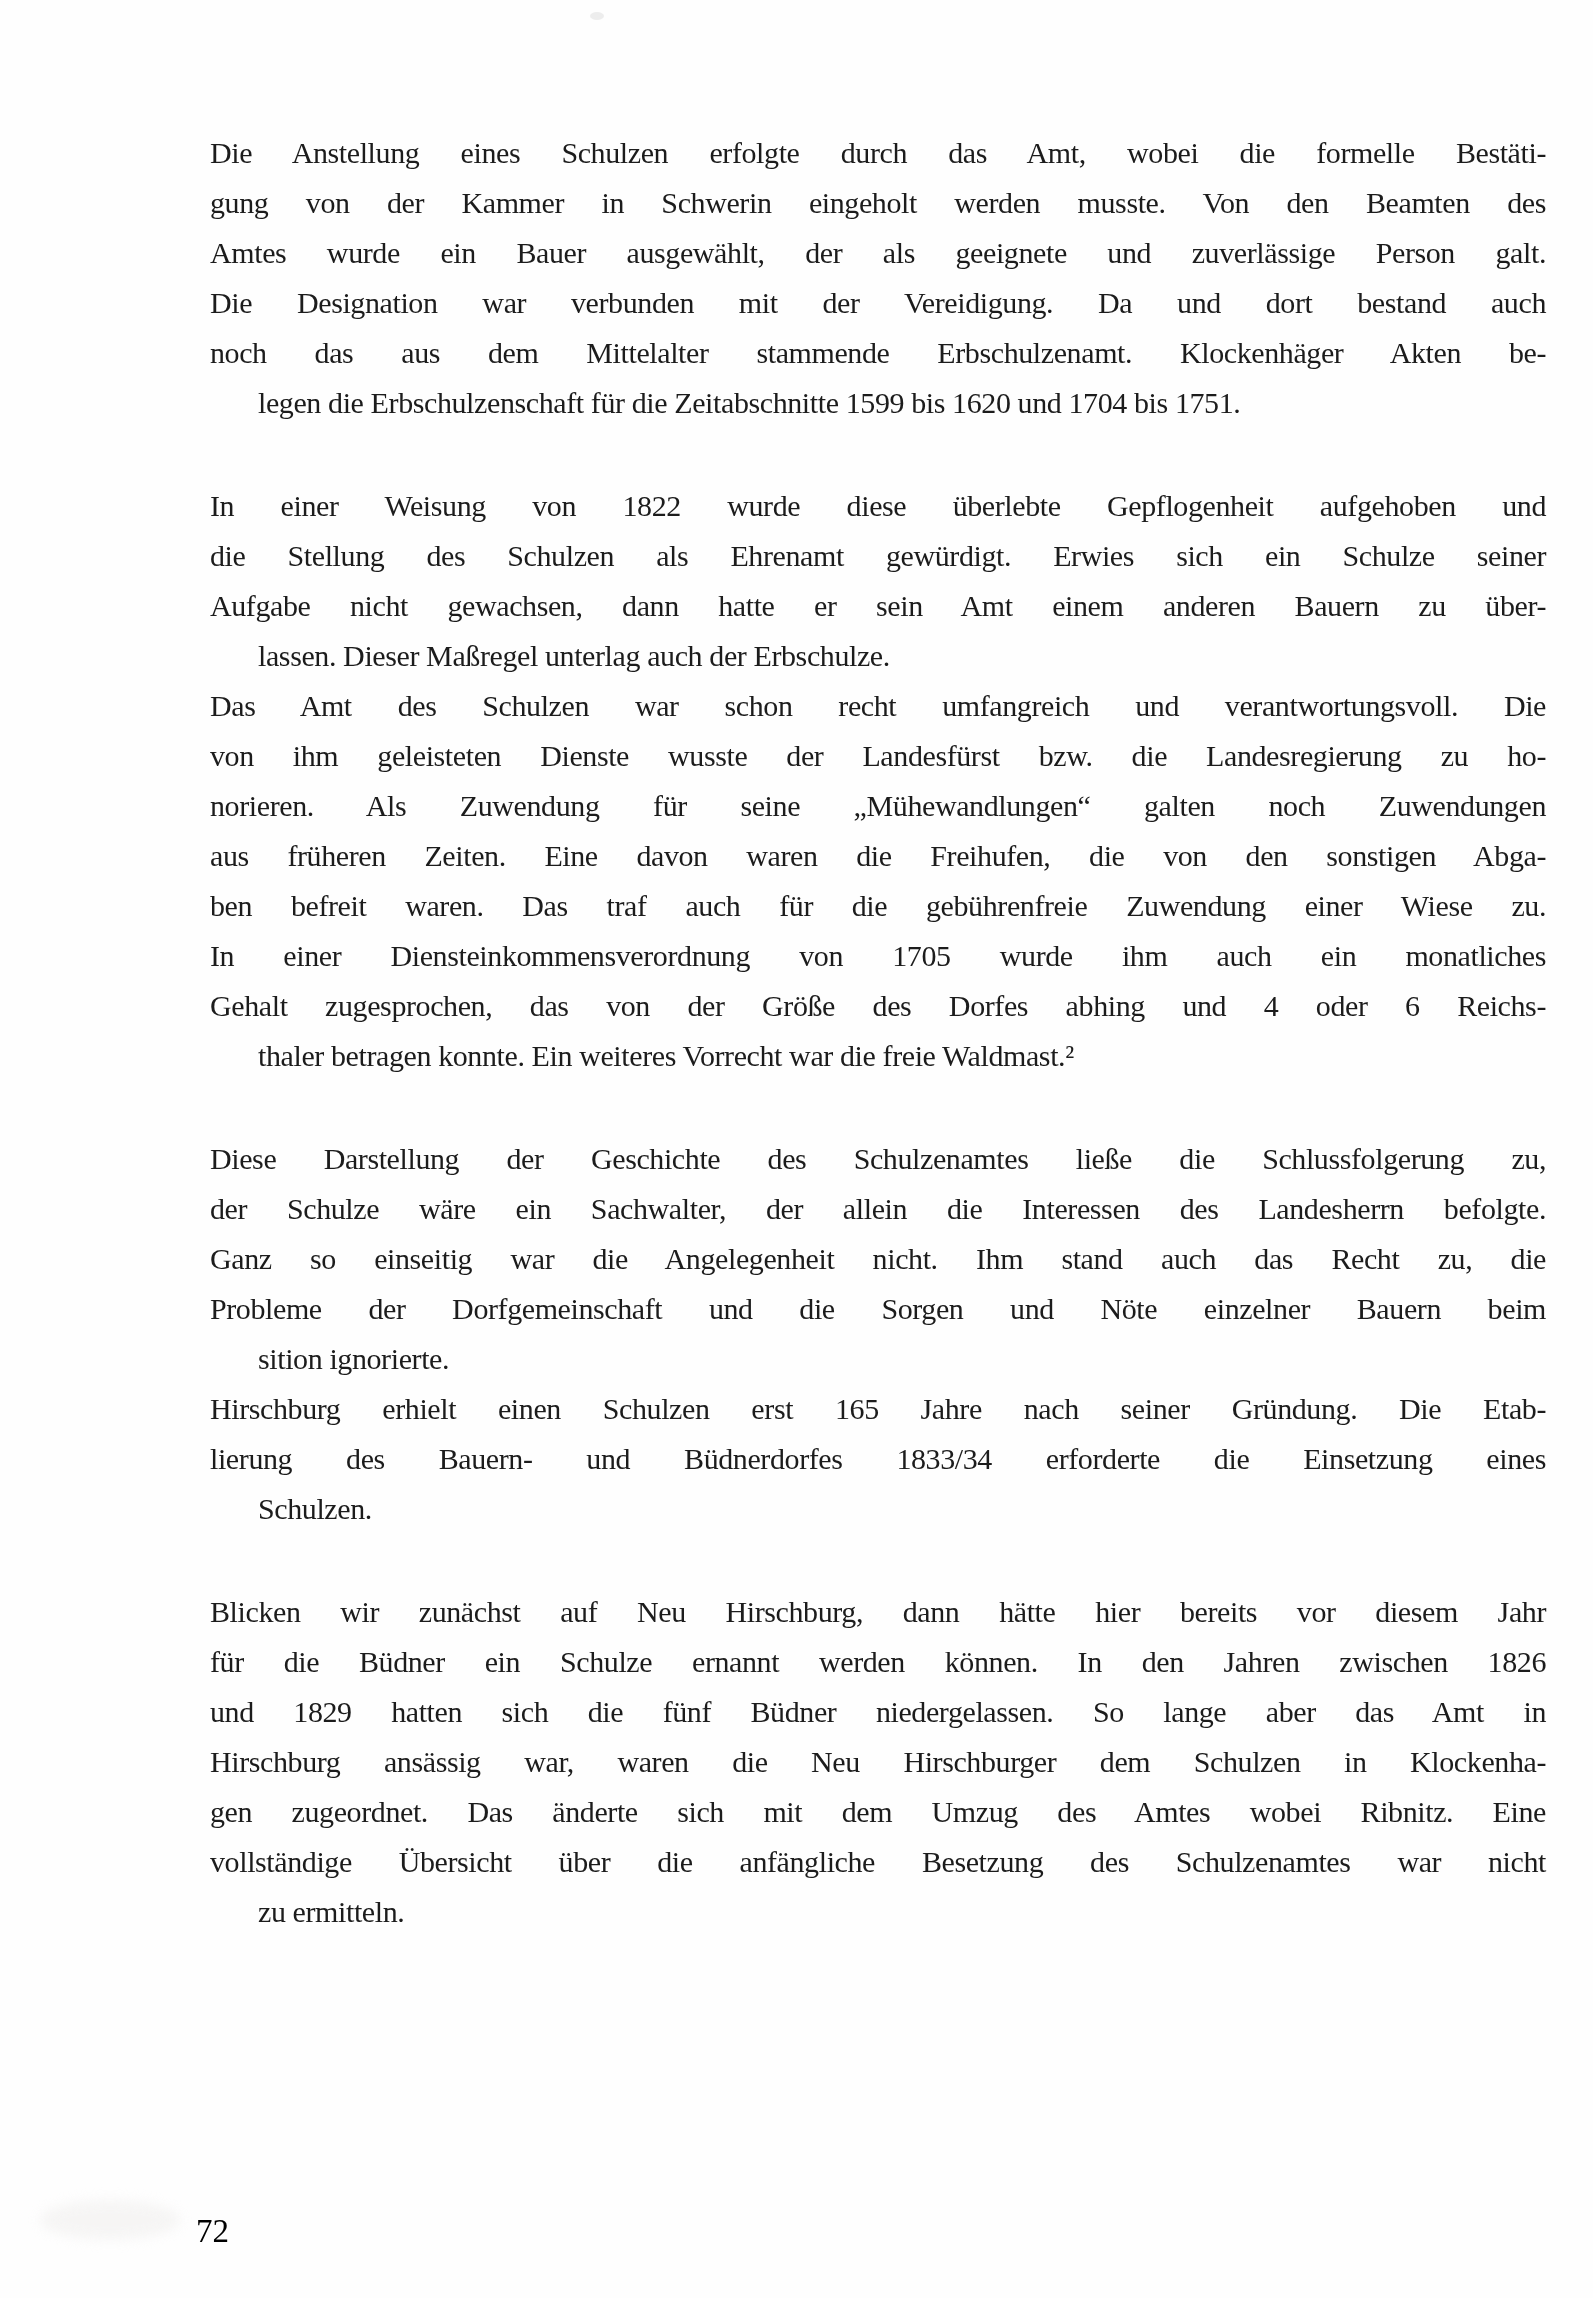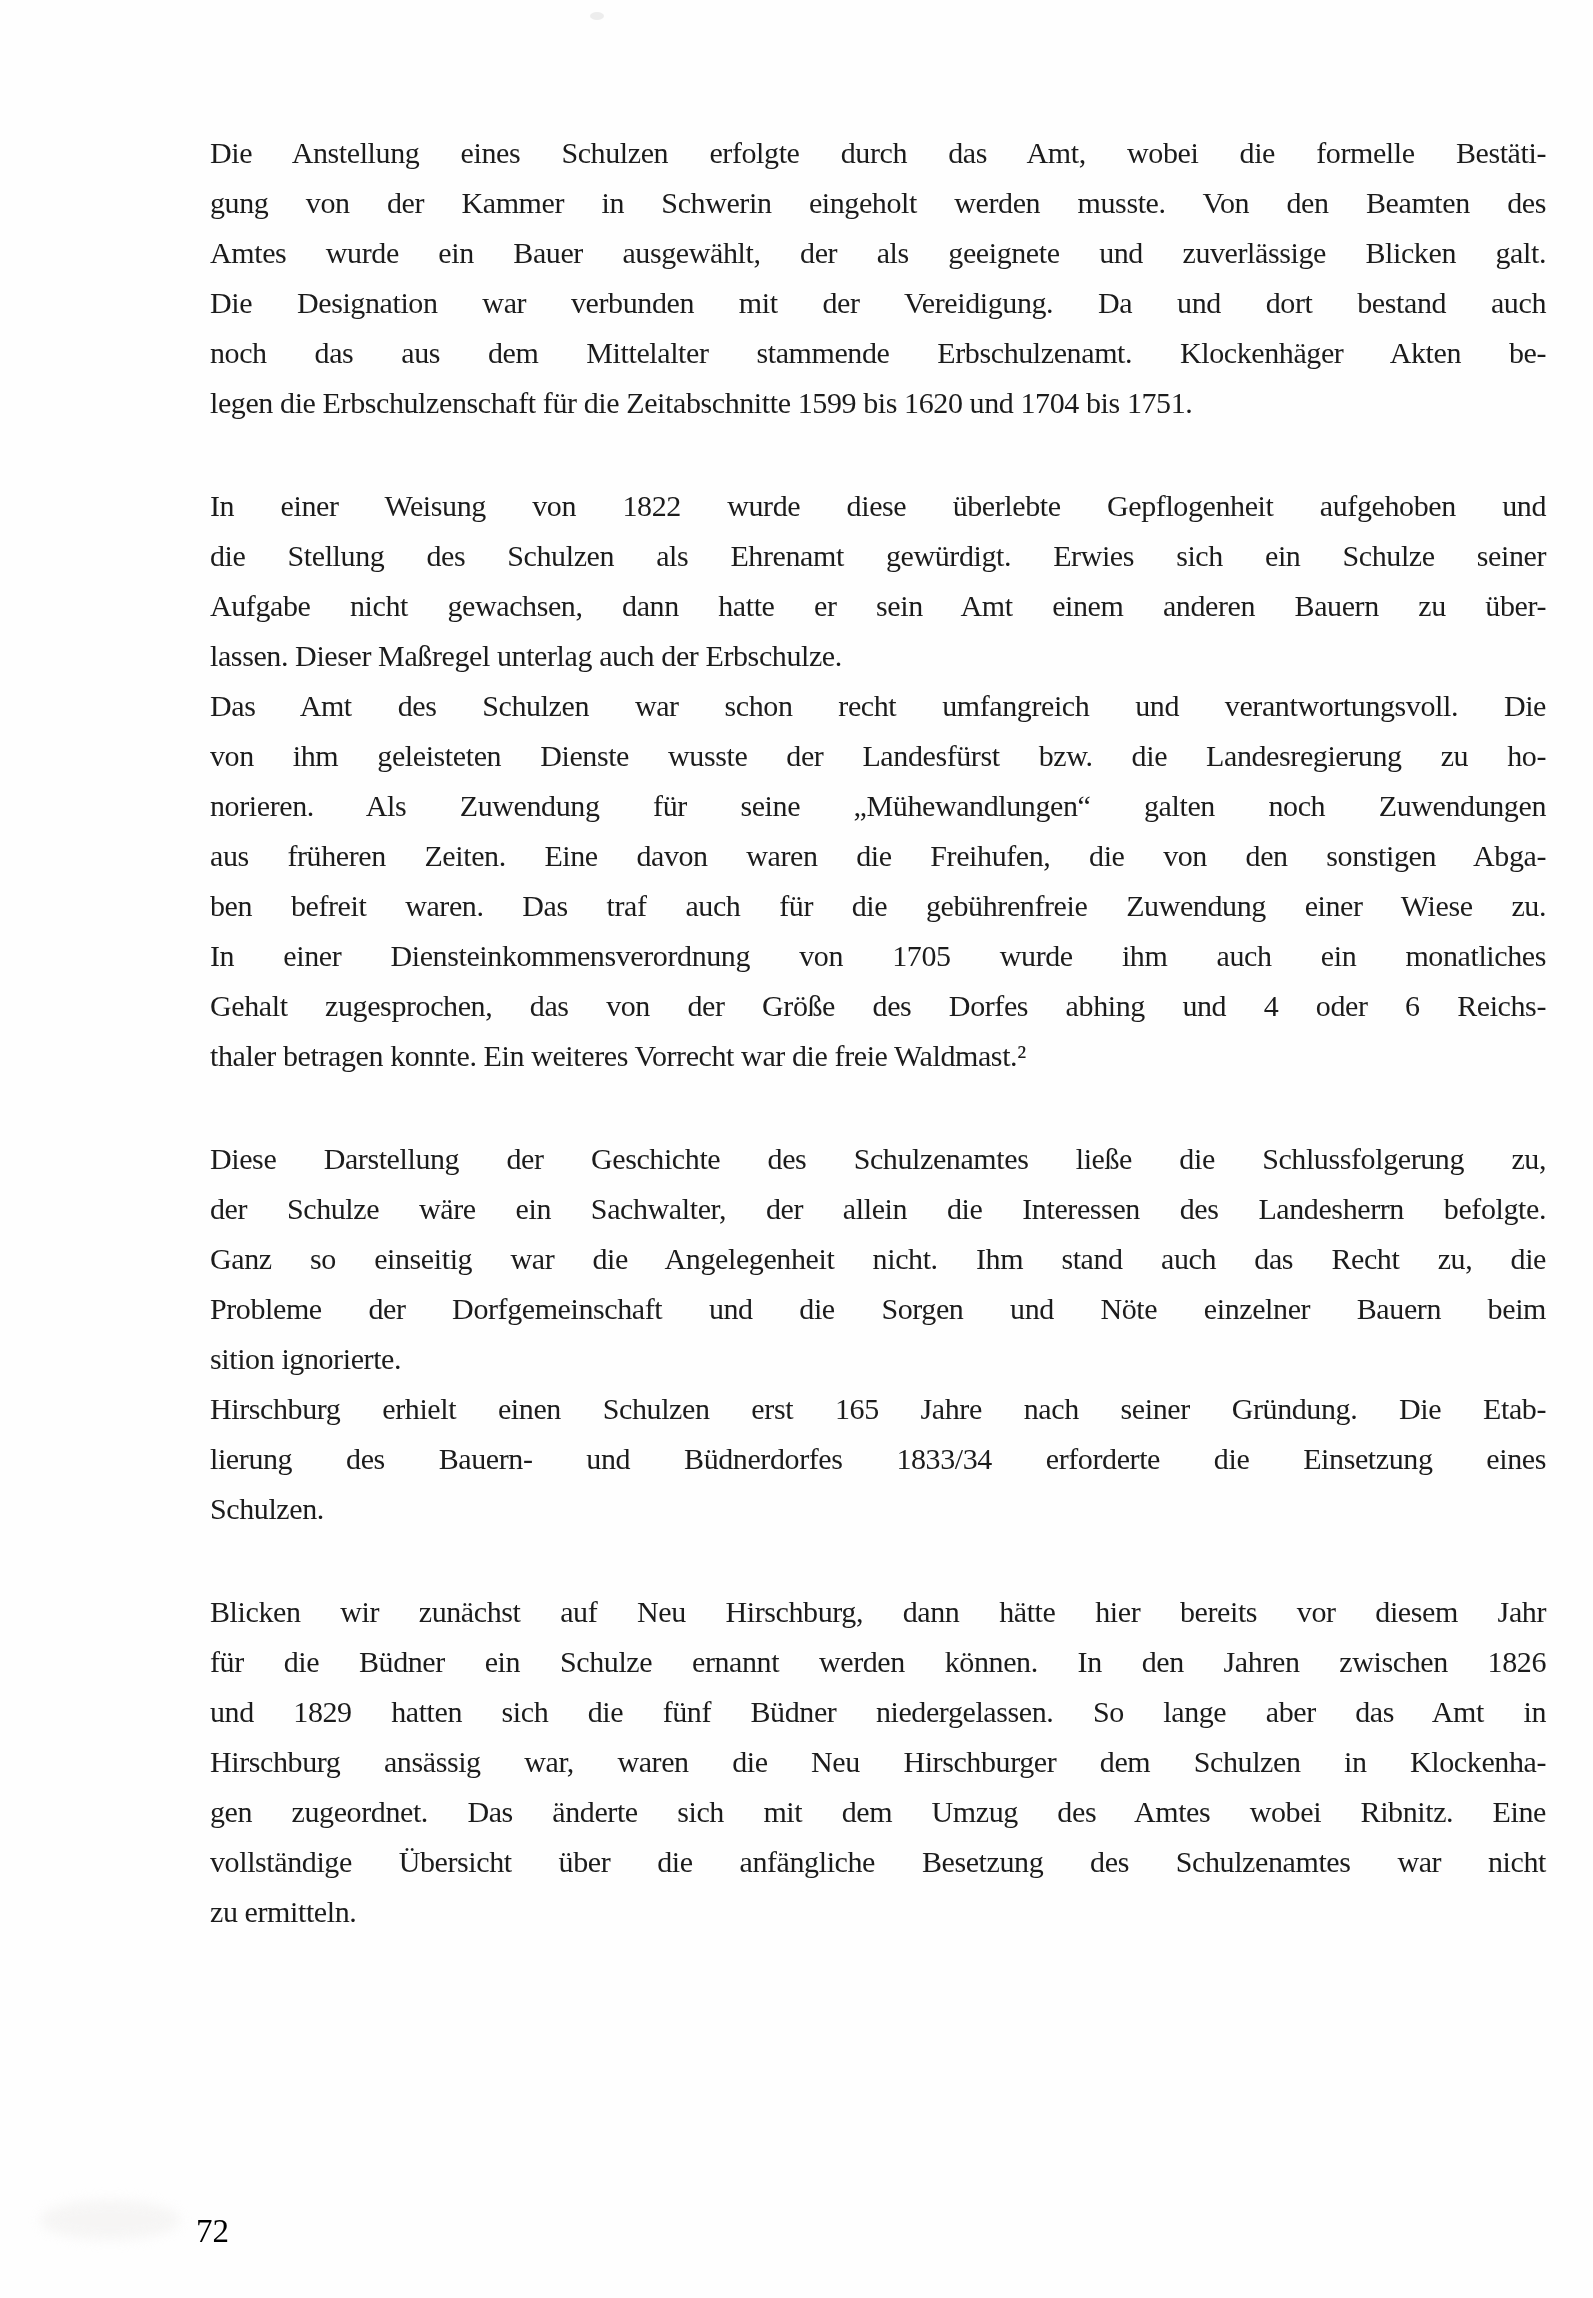--- a/index.html
+++ b/index.html
@@ -33,20 +33,21 @@
   }
   .line {
     font-size: 30px;
     line-height: 50px;
     letter-spacing: -0.4px;
     text-align: justify;
     text-align-last: justify;
   }
   .line.last {
     text-align-last: left;
+    margin-left: 48px;
   }
   .page-number {
     position: absolute;
     left: 196px;
     top: 2206px;
     font-size: 33px;
     line-height: 50px;
     color: #000000;
   }
   .scan-artifact {
@@ -76,21 +77,21 @@
 <body>
 
 <div class="page">
   <div class="scan-artifact artifact-top"></div>
   <div class="scan-artifact artifact-bottom"></div>
 
   <div class="text-block">
       <div class="paragraph">
         <div class="line">Die Anstellung eines Schulzen erfolgte durch das Amt, wobei die formelle Bestäti-</div>
         <div class="line">gung von der Kammer in Schwerin eingeholt werden musste. Von den Beamten des</div>
-        <div class="line">Amtes wurde ein Bauer ausgewählt, der als geeignete und zuverlässige Blicken galt.</div>
+        <div class="line">Amtes wurde ein Bauer ausgewählt, der als geeignete und zuverlässige Person galt.</div>
         <div class="line">Die Designation war verbunden mit der Vereidigung. Da und dort bestand auch</div>
         <div class="line">noch das aus dem Mittelalter stammende Erbschulzenamt. Klockenhäger Akten be-</div>
         <div class="line last">legen die Erbschulzenschaft für die Zeitabschnitte 1599 bis 1620 und 1704 bis 1751.</div>
       </div>
       <div class="paragraph spaced">
         <div class="line">In einer Weisung von 1822 wurde diese überlebte Gepflogenheit aufgehoben und</div>
         <div class="line">die Stellung des Schulzen als Ehrenamt gewürdigt. Erwies sich ein Schulze seiner</div>
         <div class="line">Aufgabe nicht gewachsen, dann hatte er sein Amt einem anderen Bauern zu über-</div>
         <div class="line last">lassen. Dieser Maßregel unterlag auch der Erbschulze.</div>
       </div>

